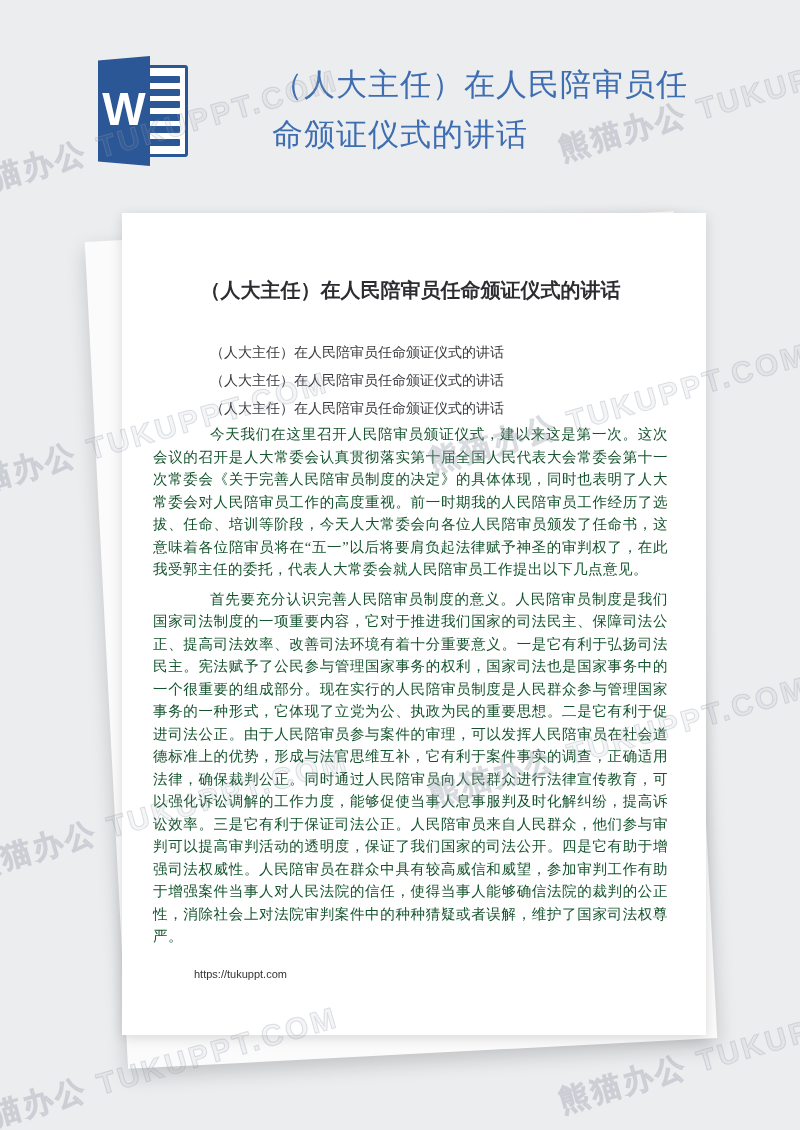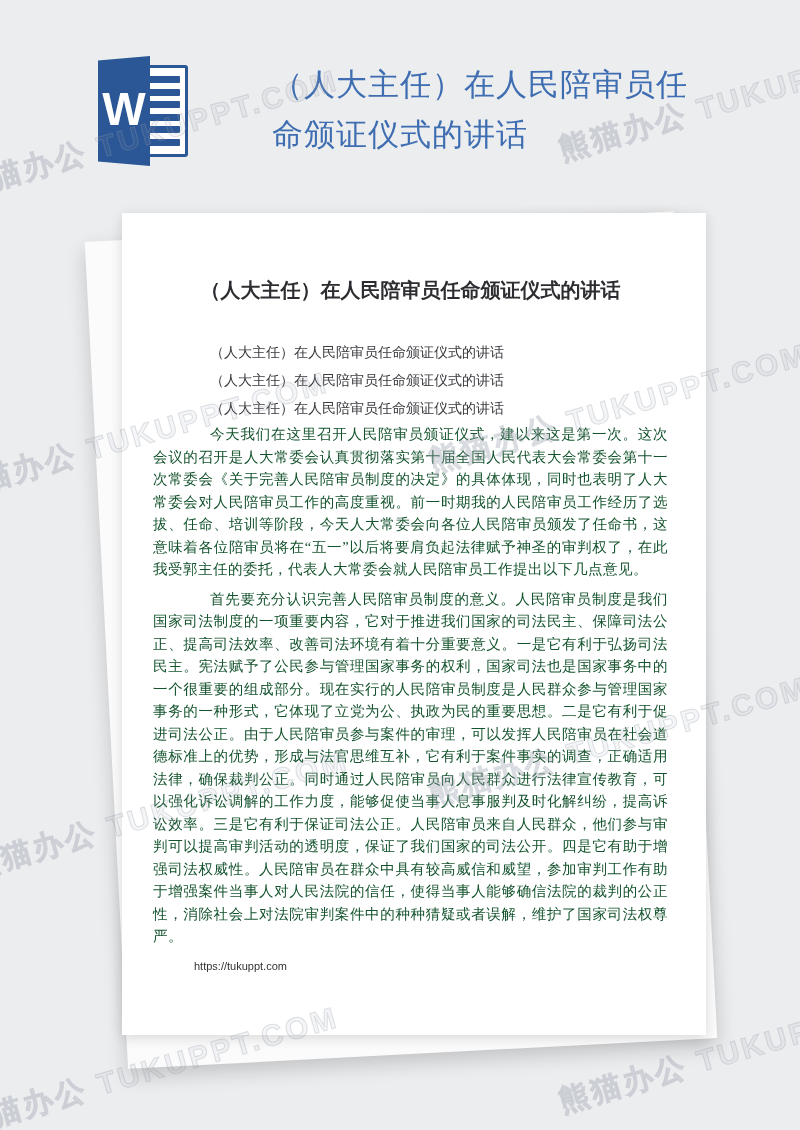--- a/index.html
+++ b/index.html
@@ -82,21 +82,21 @@
   .doc-para {
     font-size: 14.5px; line-height: 22.5px;
     letter-spacing: 0.5px;
     text-indent: 57px;
     text-align: justify;
     color: #14532d;
     margin-bottom: 7px;
   }
   .doc-para.last { margin-top: 0; }
   .doc-footer-link {
-    margin: 12px 0 0 41px;
+    margin: 20px 0 0 41px;
     font-size: 11px;
     color: #333;
     font-family: "Liberation Sans", "DejaVu Sans", sans-serif;
   }
 
   
   .wm {
     position: absolute;
     z-index: 9;
     pointer-events: none;

